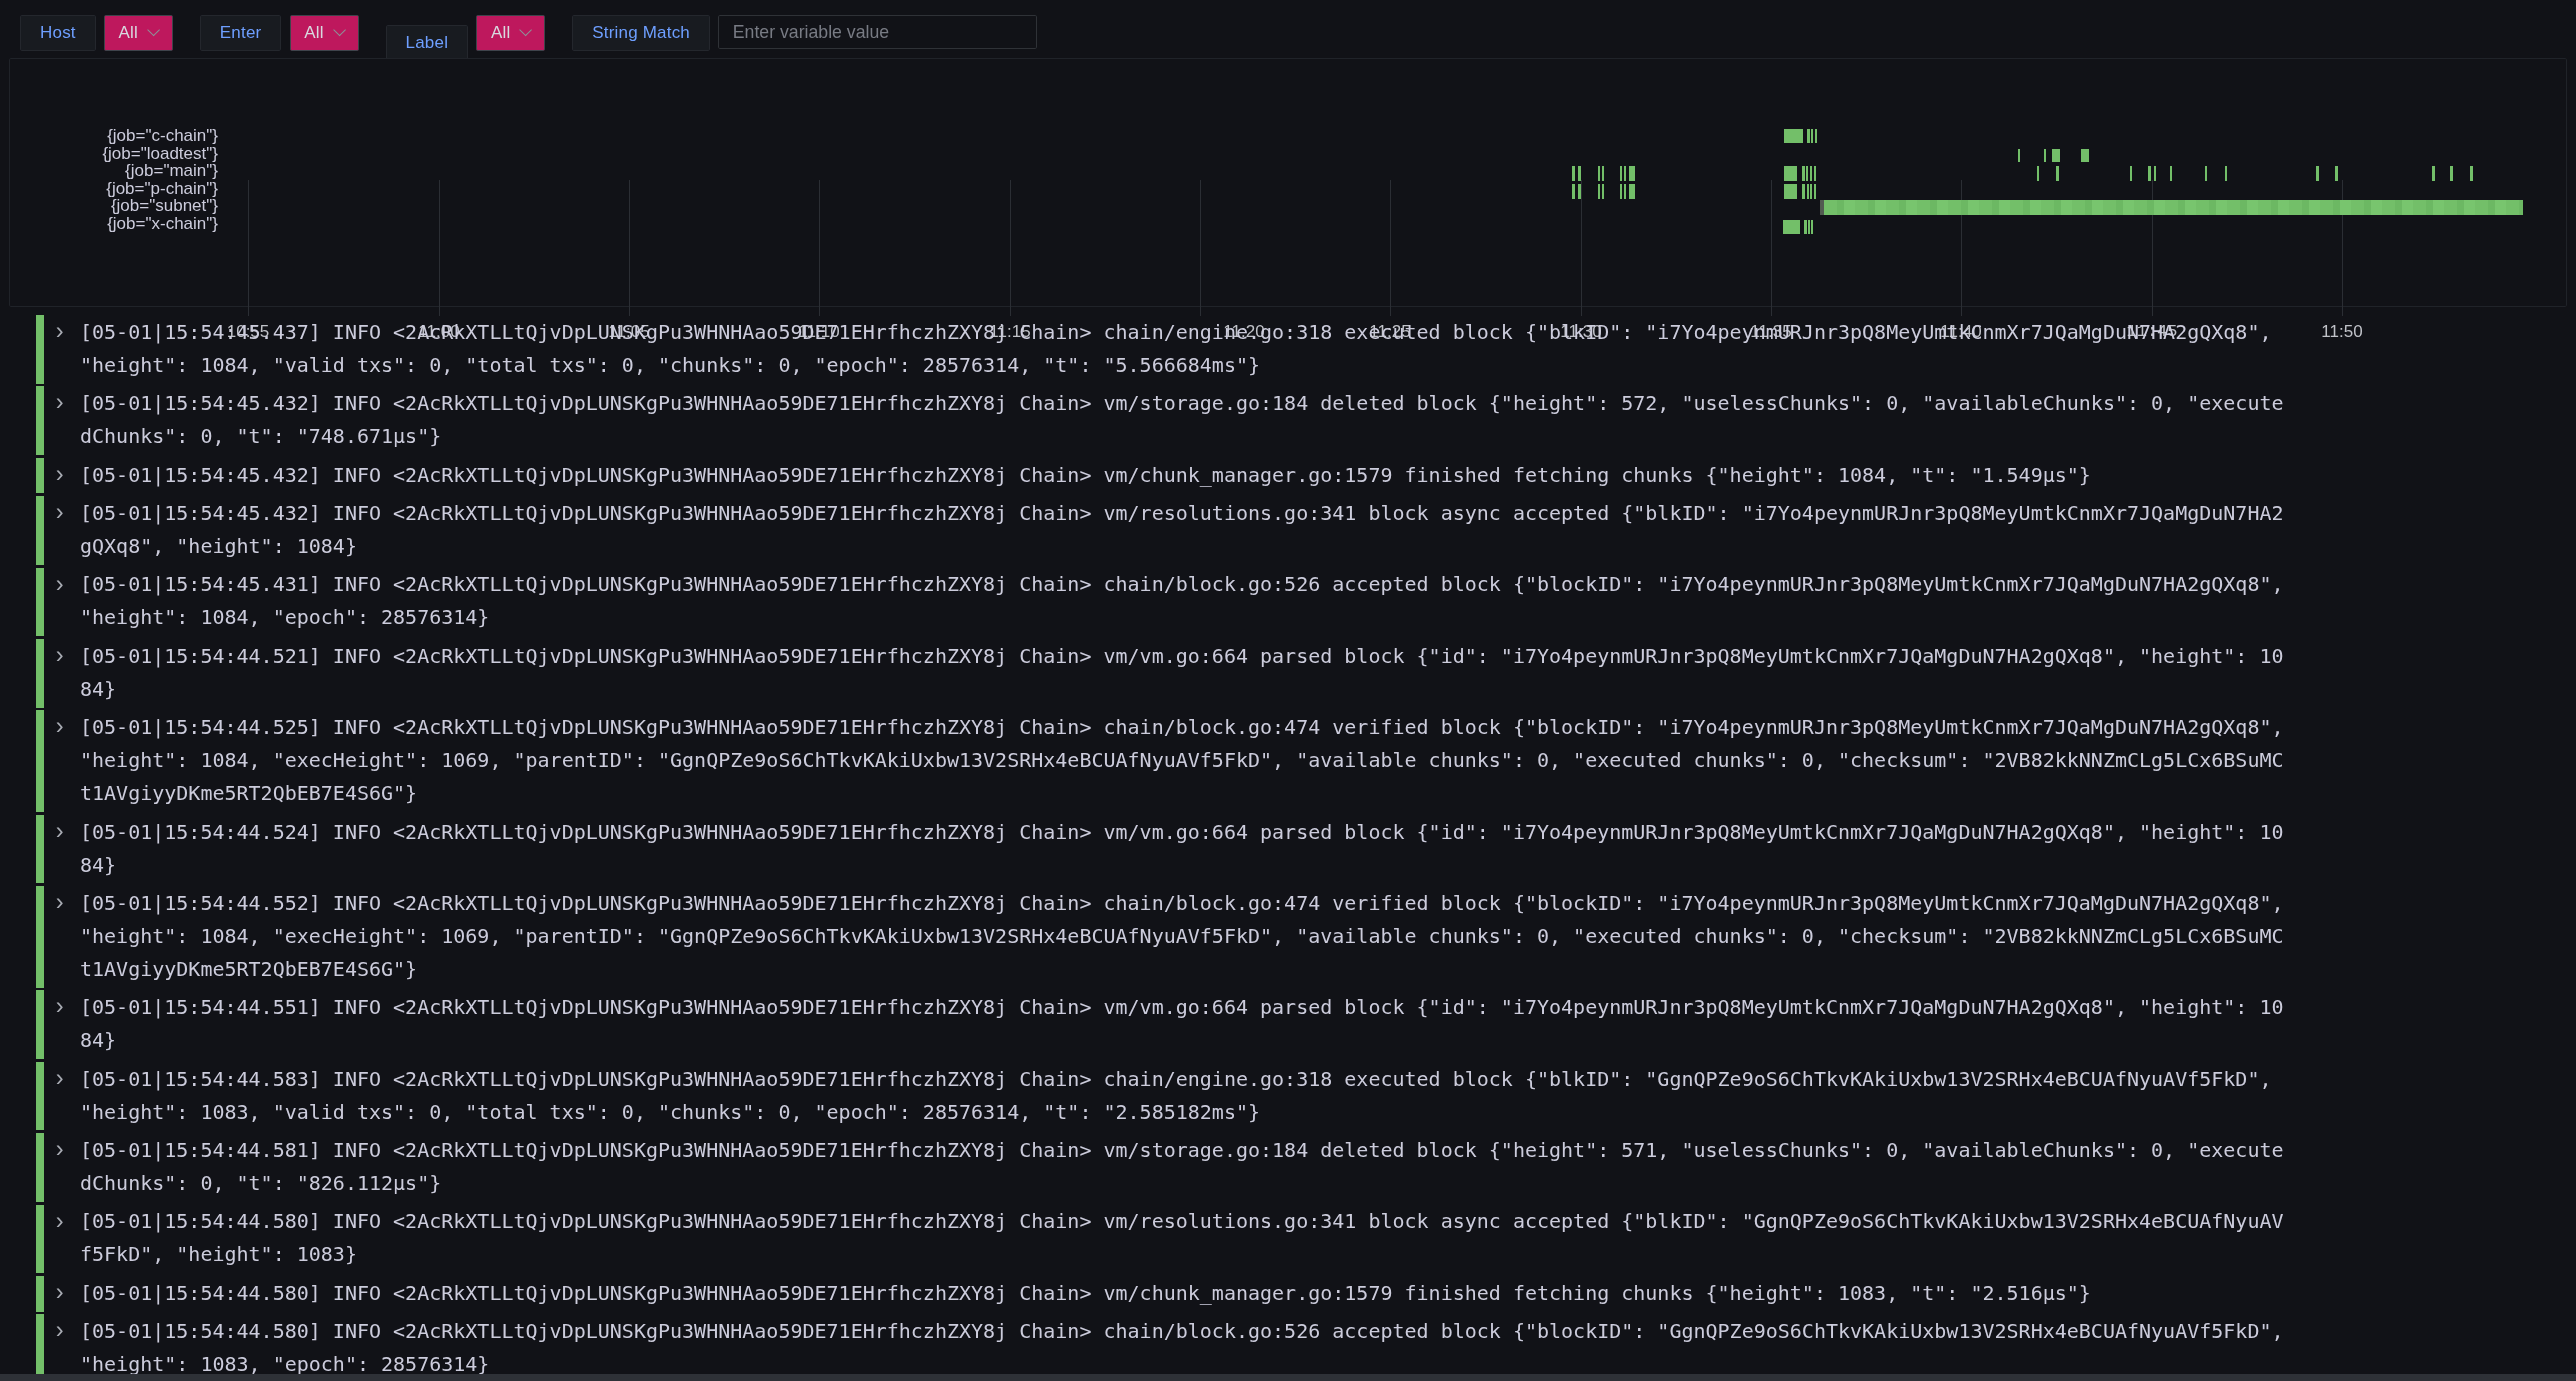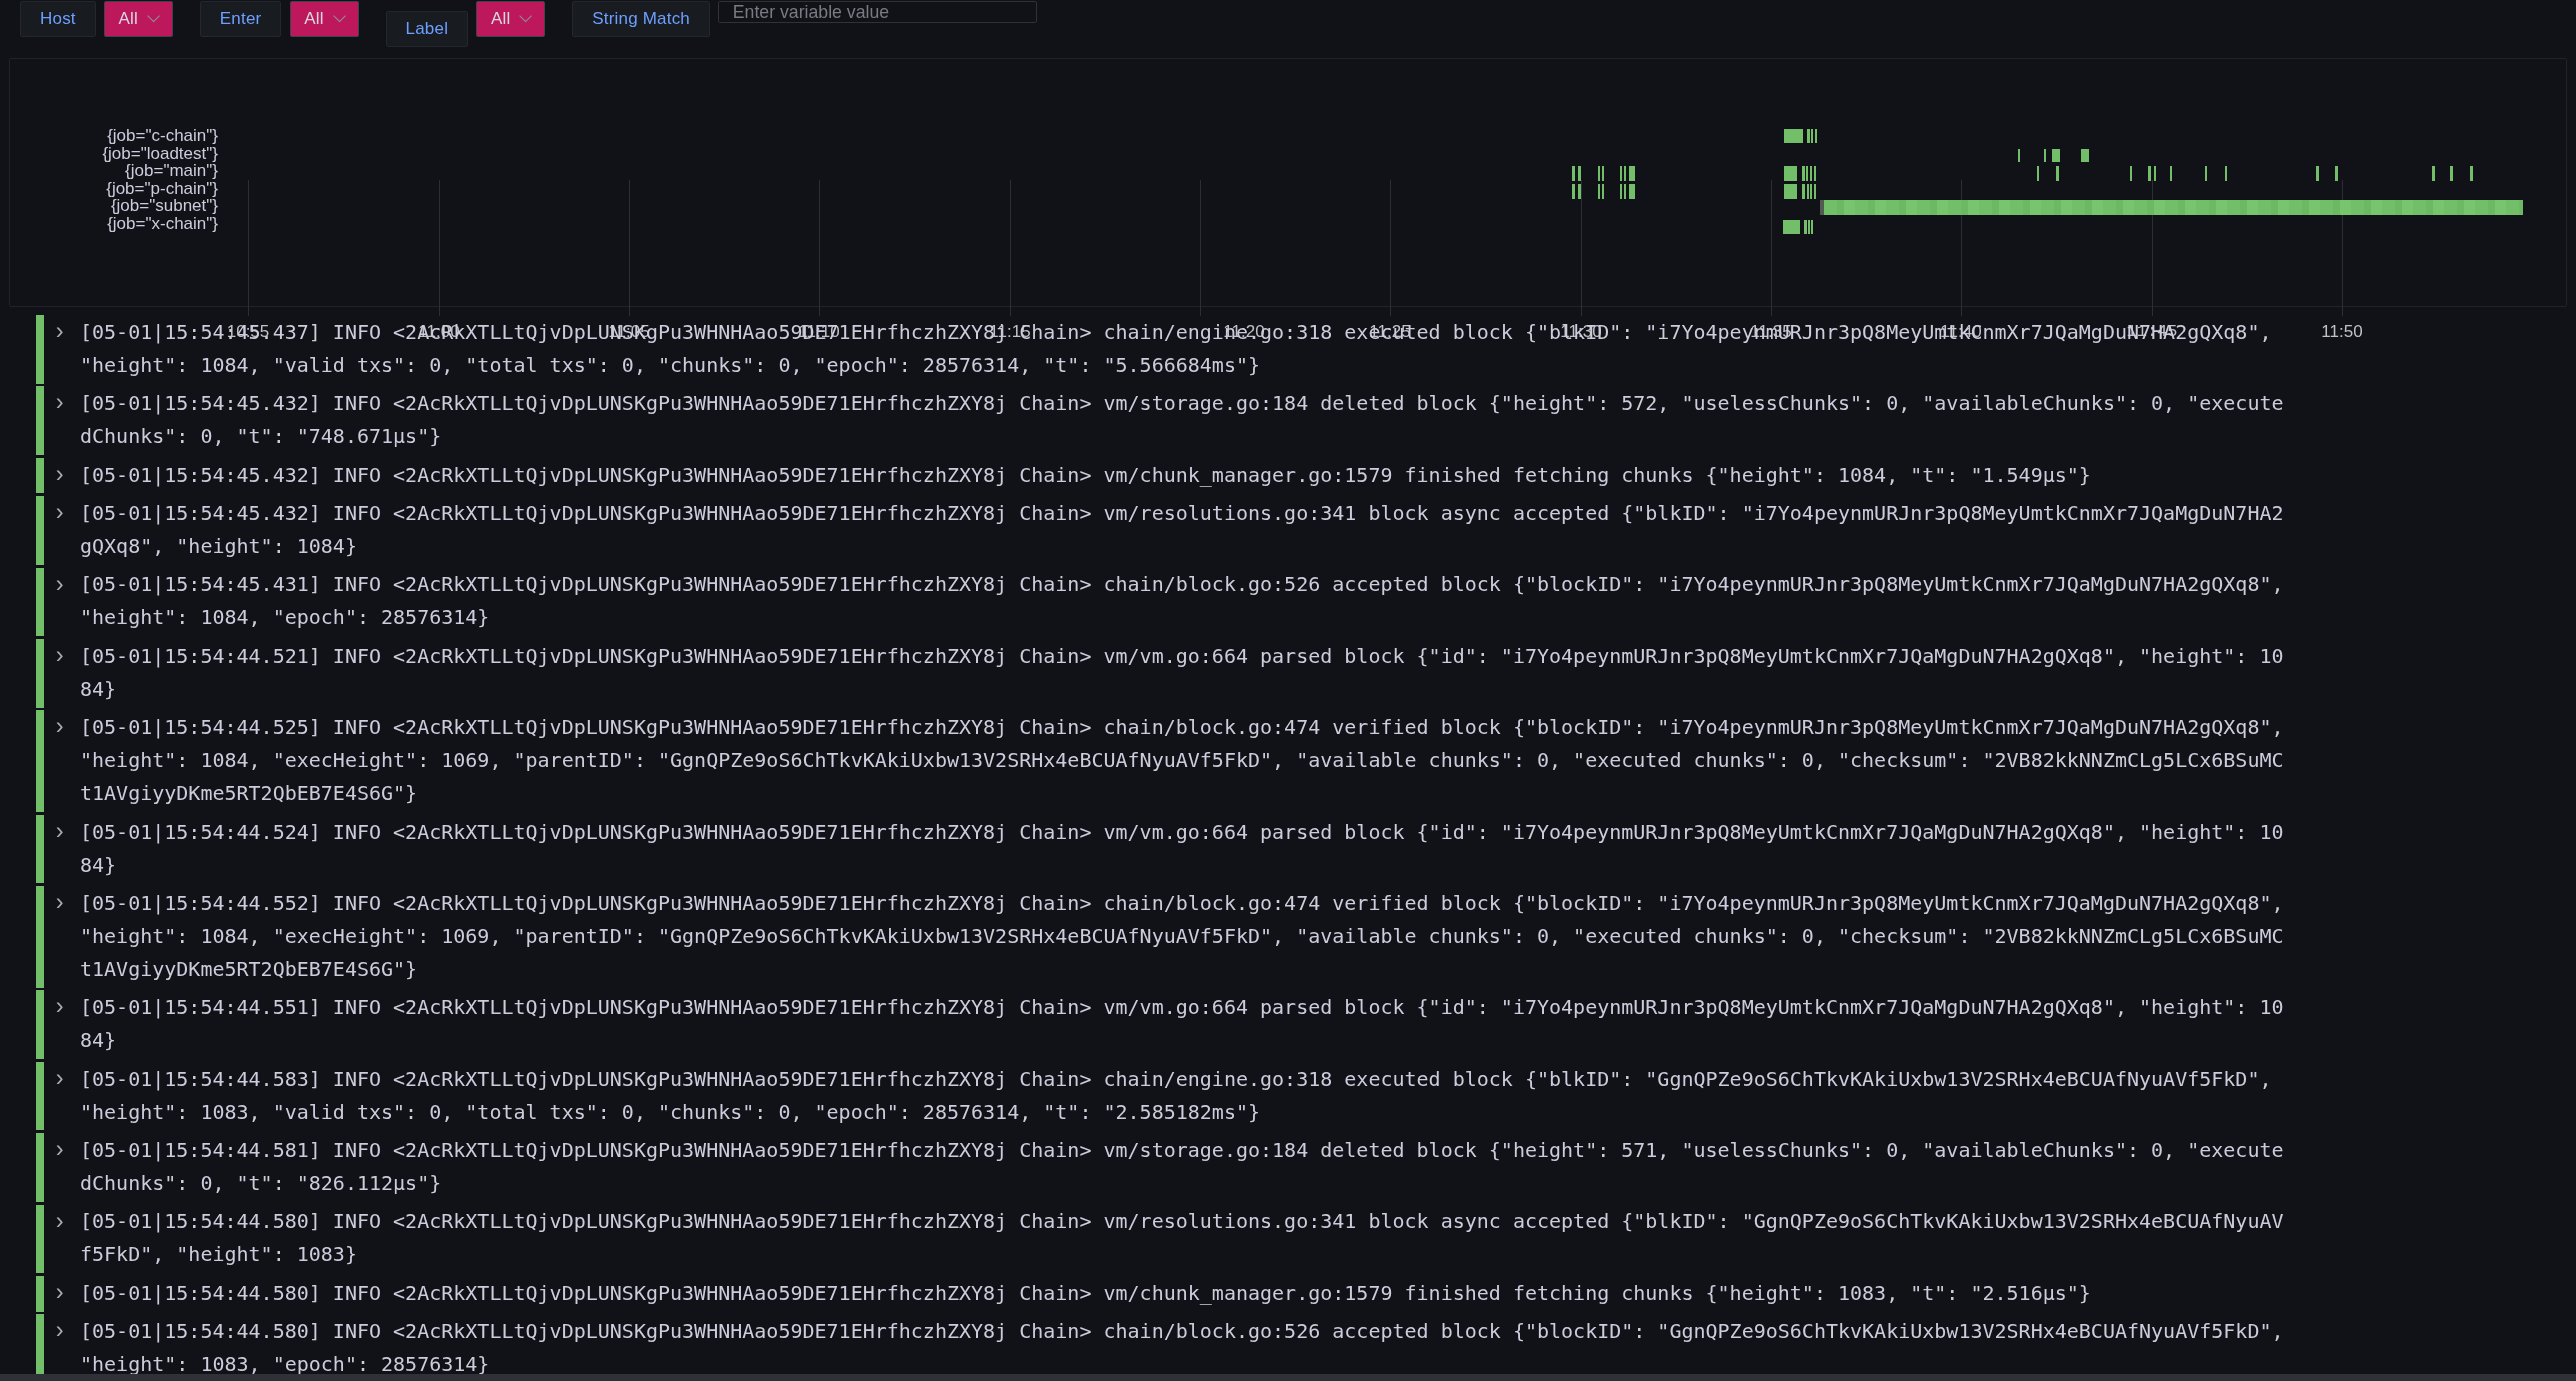--- a/index.html
+++ b/index.html
@@ -1,29 +1,29 @@
 <!DOCTYPE html>
 <html style="font-size:14.5px"><head>
 <meta charset="utf-8">
 <style>
   html,body{margin:0;padding:0;background:#111217;}
   body{width:2576px;height:1381px;position:relative;overflow:hidden;
        font-family:"Liberation Sans",sans-serif;color:#ccccdc;}
 
   
-  .toolbar{position:absolute;left:20px;top:1px;height:36px;display:flex;align-items:stretch;}
+  .toolbar{position:absolute;left:20px;top:15px;height:36px;display:flex;align-items:stretch;}
   .filter-group{display:flex;margin-right:27px;}
   .chip{display:flex;align-items:center;height:34px;border-radius:1.8px;
         font-size:17px;font-weight:500;letter-spacing:0.2px;}
   .label-chip{background:#181b20;border:0.9px solid #24272d;color:#6e9fff;padding:0 19px;}
   .dropdown-chip{background:#be185d;border:0.9px solid #3f434b;color:#d8d9df;padding:0 13.6px;cursor:pointer;}
   .chev-down{display:inline-block;width:8.2px;height:8.2px;border-right:1.8px solid #8e9097;
              border-bottom:1.8px solid #8e9097;transform:rotate(45deg) translate(-1.8px,-1.8px);
              margin-left:11px;}
-  .var-input{width:319px;height:22px;box-sizing:border-box;background:#111217;
+  .var-input{width:319px;height:34px;box-sizing:border-box;background:#111217;
              border:0.9px solid #2f3237;border-radius:1.8px;color:#ccccdc;font-size:17.7px;
              padding:0 13.6px;outline:none;font-family:"Liberation Sans",sans-serif;margin-left:8.2px;}
   .var-input::placeholder{color:#787b84;}
 
   
   .chart-panel{position:absolute;left:9px;top:58px;width:2556px;height:247px;
                border:0.9px solid #202329;border-radius:1.8px;background:#111217;}
   .series-labels{position:absolute;left:18px;top:68px;width:190px;text-align:right;
                  font-size:17px;line-height:17.6px;color:#ccccdc;white-space:pre;}
   .gridline{position:absolute;top:121px;height:136px;width:0.9px;background:#2b2e34;}

